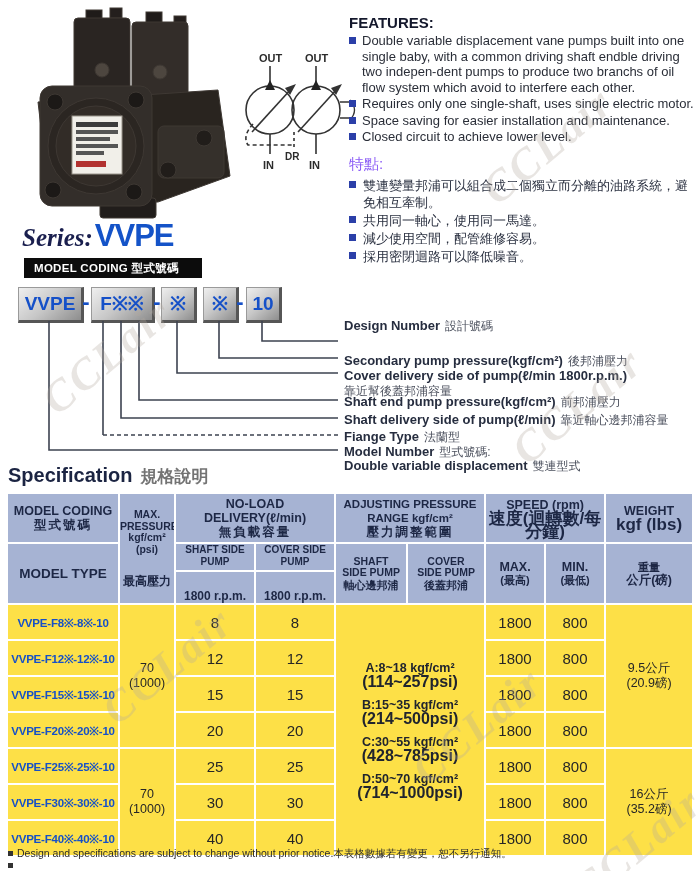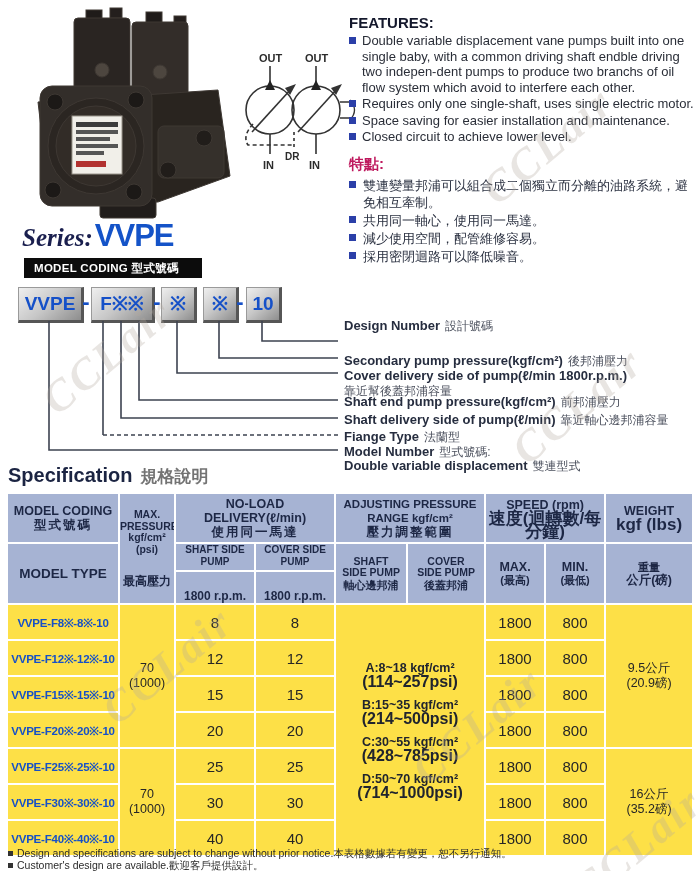--- a/index.html
+++ b/index.html
@@ -7,21 +7,21 @@
         font-family:"Liberation Sans",sans-serif;color:#222}
   .abs{position:absolute}
   
   .wm{position:absolute;color:rgba(180,168,158,0.30);font:italic bold 44px "Liberation Serif",serif;
       transform:rotate(-40deg);letter-spacing:3px;pointer-events:none;z-index:9;white-space:nowrap}
   
   .right-col{position:absolute;left:349px;top:14px;width:349px}
   .feat-title{font-size:15px;font-weight:bold;color:#14182c;margin:0 0 2px 0}
   .feat{position:relative;padding-left:13px;font-size:13px;line-height:15.5px;color:#2a2e38;margin-bottom:1px}
   .sq{position:absolute;left:0;top:4px;width:7px;height:7px;background:#2b3fa8;display:inline-block}
-  .cjk-title{font-size:15px;font-weight:bold;color:#be185d;margin:10px 0 3px 0}
+  .cjk-title{font-size:15px;font-weight:normal;color:#8b5cf6;margin:10px 0 3px 0}
   .featc{position:relative;padding-left:14px;font-size:13px;line-height:17px;color:#2a3040;margin-bottom:1px}
   
   .series{position:absolute;left:22px;top:218px;white-space:nowrap}
   .series-prefix{font:bold italic 25px "Liberation Serif",serif;color:#1a1f4e}
   .series-name{font:bold 31px "Liberation Sans",sans-serif;color:#1453c8;letter-spacing:-1px;margin-left:2px}
   .mc-bar{position:absolute;left:24px;top:258px;width:168px;height:20px;background:#0c0c0c;color:#fff;
           font-size:11.5px;font-weight:bold;line-height:20px;padding-left:10px;letter-spacing:.3px}
   .cbox{position:absolute;top:287px;height:32px;line-height:32px;text-align:center;
         background:linear-gradient(140deg,#efefef 0%,#c7c7c7 50%,#8d8d8d 100%);
         border:1px solid #9a9a9a;border-right:3px solid #565656;border-bottom:3px solid #565656;
@@ -218,21 +218,21 @@
       </th>
       <th class="hd" rowspan="2">
         <div class="h-en-sm">MAX.</div>
         <div class="h-en-sm">PRESSURE</div>
         <div class="h-en-sm">kgf/cm²</div>
         <div class="h-en-sm">(psi)</div>
         <div class="h-cjk-sm" style="font-size:12px;margin-top:20px">最高壓力</div>
       </th>
       <th class="hd" colspan="2">
         <div class="h-en">NO-LOAD DELIVERY(ℓ/min)</div>
-        <div class="h-cjk">使用同一馬達</div>
+        <div class="h-cjk">無負載容量</div>
       </th>
       <th class="hd" colspan="2">
         <div class="h-en" style="font-size:11.5px">ADJUSTING PRESSURE</div>
         <div class="h-en" style="font-size:11.5px">RANGE kgf/cm²</div>
         <div class="h-cjk">壓力調整範圍</div>
       </th>
       <th class="hd" colspan="2">
         <div class="h-en">SPEED (rpm)</div>
         <div class="h-cjk-sm" style="font-size:17px">速度(迴轉數/每分鐘)</div>
       </th>
@@ -359,16 +359,16 @@
       <td class="bd num">1800</td>
       <td class="bd num">800</td>
     </tr>
   </tbody>
     </table>
 
   <div class="note" style="top:847px">
     <span class="nsq"></span><span>Design and specifications are subject to change without prior notice.本表格數據若有變更，恕不另行通知。</span>
   </div>
   <div class="note" style="top:859px">
-    <span class="nsq"></span><span>Customer's design are available.歡迎客戶提供設計。</span>
+    <span class="nsq"></span>
   </div>
 
 </div>
 
 </body></html>

